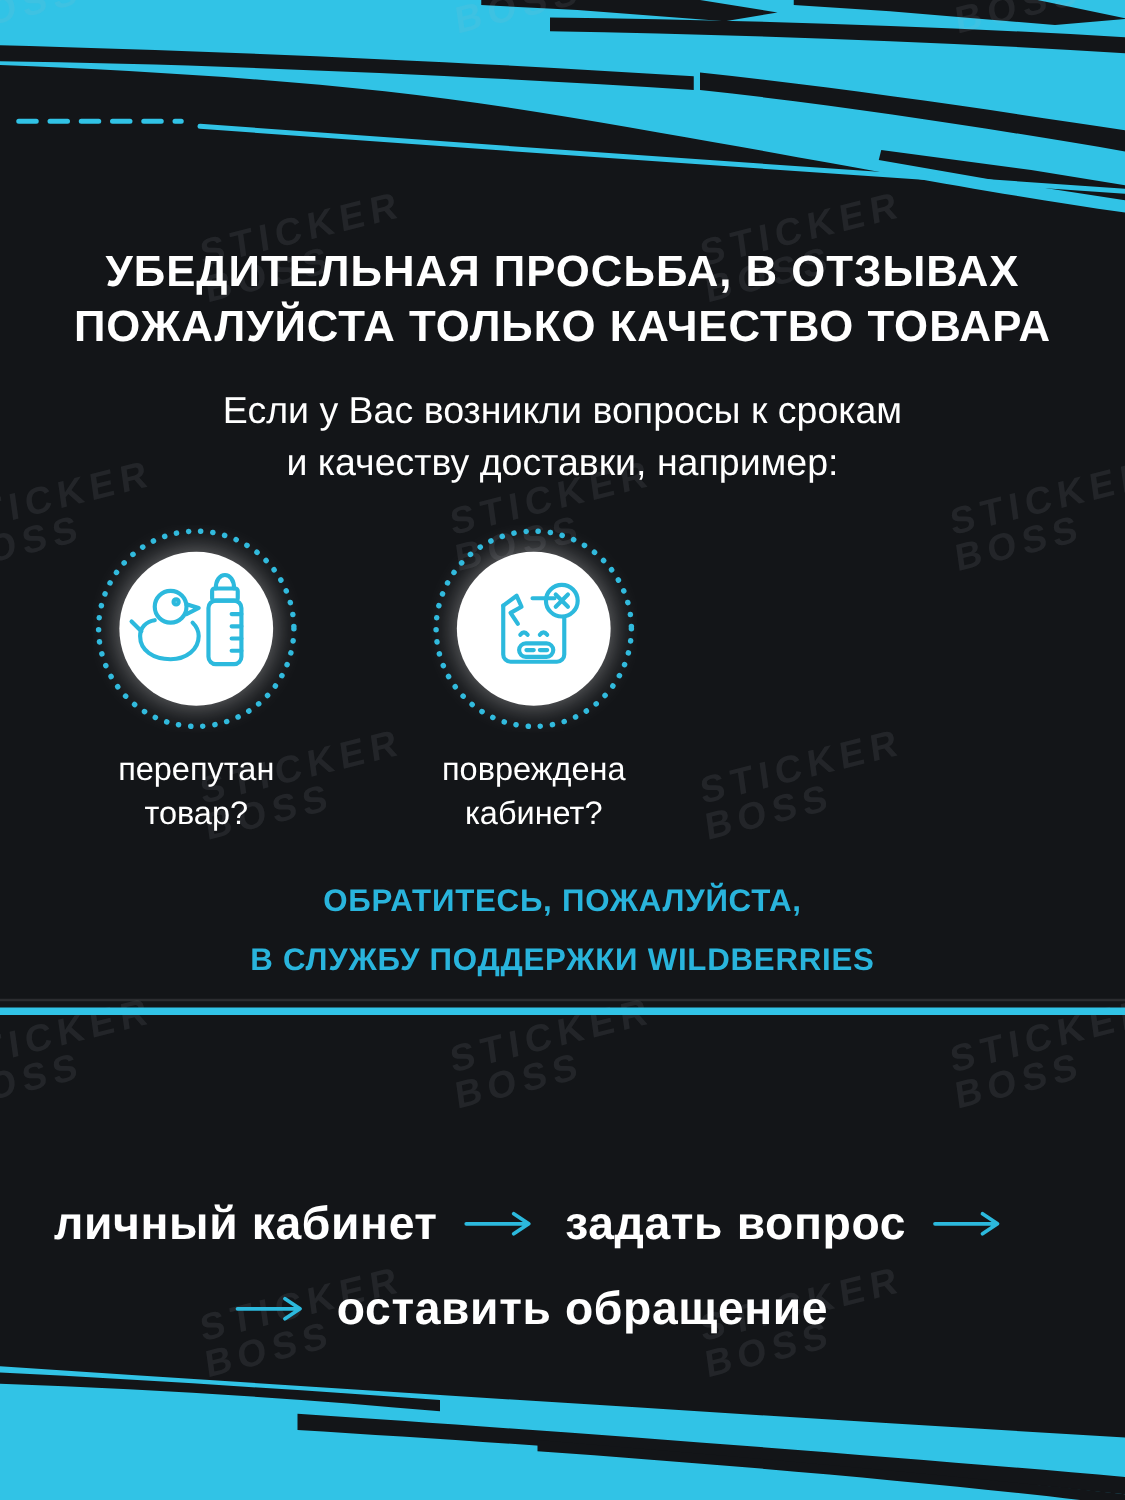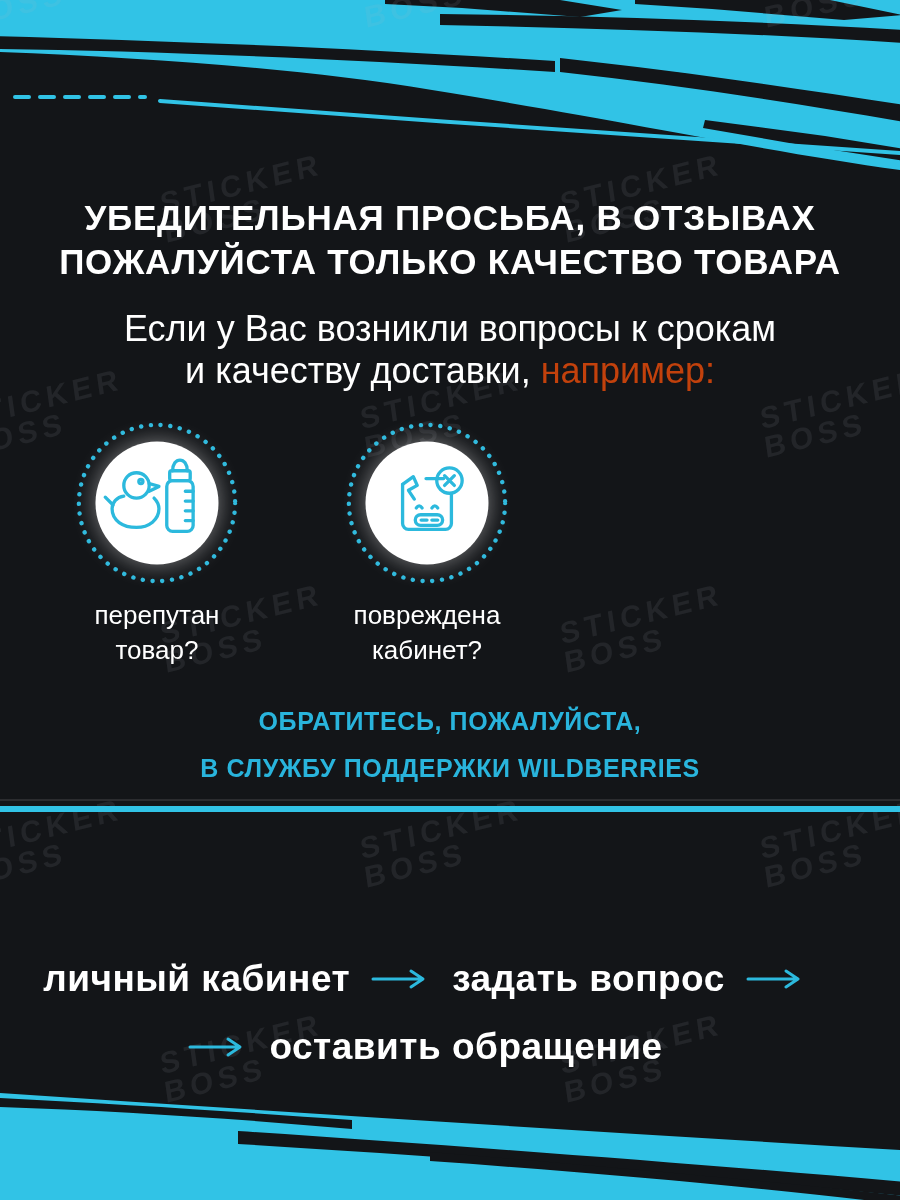--- a/index.html
+++ b/index.html
@@ -19,22 +19,22 @@
   .wm{
     position:absolute;display:flex;flex-direction:column;
     transform:rotate(-14deg) skewX(-6deg);
     font-weight:700;font-size:30px;letter-spacing:5px;line-height:.95;
     color:rgba(175,185,192,0.10);white-space:nowrap;user-select:none;
   }
 
   .sec{position:absolute;left:0;width:900px;text-align:center;}
   .headline{top:196px;color:#ffffff;font-size:35px;font-weight:800;
     line-height:44px;letter-spacing:.8px;}
-  .intro{top:308px;color:#ffffff;font-size:36px;font-weight:400;line-height:42px;text-align:center;}
-  .accent{color:#c2410c;margin-top:16px;}
+  .intro{top:308px;color:#ffffff;font-size:30px;font-weight:400;line-height:42px;text-align:center;}
+  .accent{color:#ffffff;margin-top:16px;}
 
   .issues{top:420px;display:flex;justify-content:flex-start;padding:0 22px;width:828px;}
   .issue{width:270px;display:flex;flex-direction:column;align-items:center;}
   .medallion{width:166px;height:166px;}
   .medallion .core{filter:drop-shadow(0 0 12px rgba(255,255,255,0.45));}
   .issue-label{margin-top:12px;color:#ffffff;font-size:26px;line-height:35px;font-weight:400;}
 
   .support{top:698px;color:#29b4dc;font-size:25px;font-weight:800;line-height:47px;letter-spacing:.6px;}
 
   .rule-faint{position:absolute;top:799px;left:0;width:900px;height:2px;background:rgba(255,255,255,0.10);}

